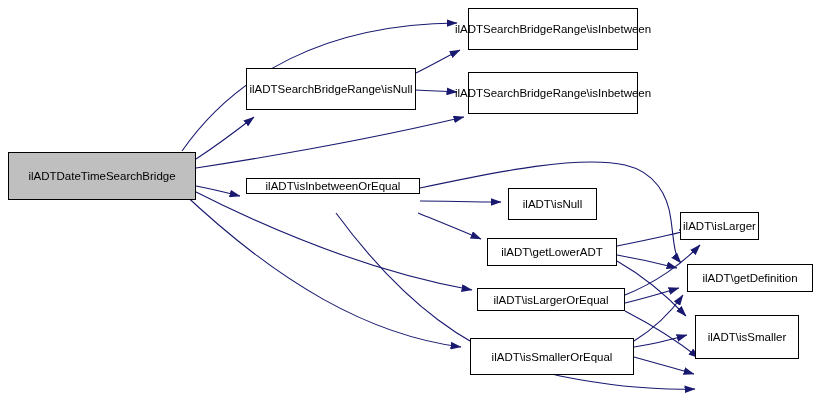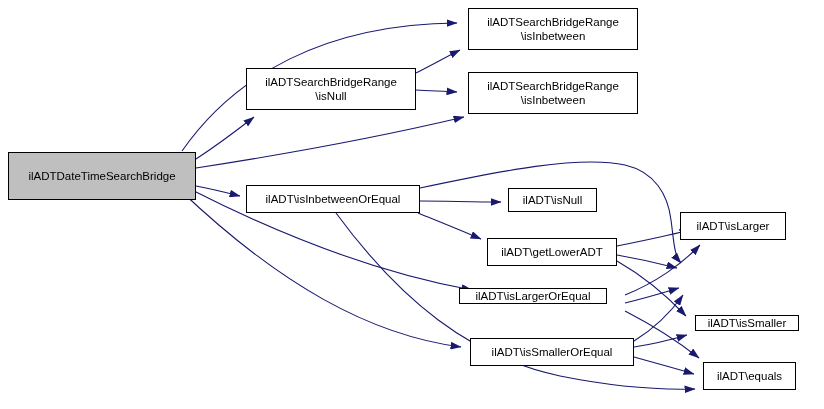--- a/index.html
+++ b/index.html
@@ -11,21 +11,21 @@
     overflow:hidden;
   }
   #edges{position:absolute;left:0;top:0;z-index:0;}
   .node{
     position:absolute;
     z-index:1;
     box-sizing:border-box;
     background:#fff;
     border:1px solid #000;
     display:flex;
-    flex-direction:column;
+    flex-direction:row;
     align-items:center;
     justify-content:center;
     font-size:11.5px;
     line-height:14px;
     color:#000;
     white-space:nowrap;
     text-align:left;
     cursor:pointer;
   }
   .node.highlight{
@@ -82,46 +82,46 @@
   <div class="node" style="left:468px;top:8px;width:170px;height:42px">
     <span>ilADTSearchBridgeRange</span>
     <span>\isInbetween</span>
   </div>
 
   <div class="node" style="left:468px;top:72px;width:170px;height:42px">
     <span>ilADTSearchBridgeRange</span>
     <span>\isInbetween</span>
   </div>
 
-  <div class="node" style="left:246px;top:185px;width:174px;height:28px">
+  <div class="node" style="left:246px;top:178px;width:174px;height:16px">
     <span>ilADT\isInbetweenOrEqual</span>
   </div>
 
-  <div class="node" style="left:508px;top:188px;width:89px;height:24px">
+  <div class="node" style="left:508px;top:188px;width:89px;height:32px">
     <span>ilADT\isNull</span>
   </div>
 
   <div class="node" style="left:487px;top:238px;width:130px;height:28px">
     <span>ilADT\getLowerADT</span>
   </div>
 
-  <div class="node" style="left:459px;top:288px;width:148px;height:16px">
+  <div class="node" style="left:477px;top:288px;width:148px;height:23px">
     <span>ilADT\isLargerOrEqual</span>
   </div>
 
-  <div class="node" style="left:470px;top:338px;width:164px;height:28px">
+  <div class="node" style="left:470px;top:338px;width:164px;height:37px">
     <span>ilADT\isSmallerOrEqual</span>
   </div>
 
-  <div class="node" style="left:680px;top:212px;width:106px;height:28px">
+  <div class="node" style="left:680px;top:212px;width:79px;height:28px">
     <span>ilADT\isLarger</span>
   </div>
 
+  <div class="node" style="left:687px;top:264px;width:126px;height:28px">
+    <span>ilADT\getDefinition</span>
+  </div>
 
-  <div class="node" style="left:695px;top:315px;width:104px;height:16px">
+  <div class="node" style="left:695px;top:315px;width:104px;height:44px">
     <span>ilADT\isSmaller</span>
   </div>
 
-  <div class="node" style="left:703px;top:362px;width:93px;height:28px">
-    <span>ilADT\equals</span>
-  </div>
 
 </div>
 
 </body></html>

